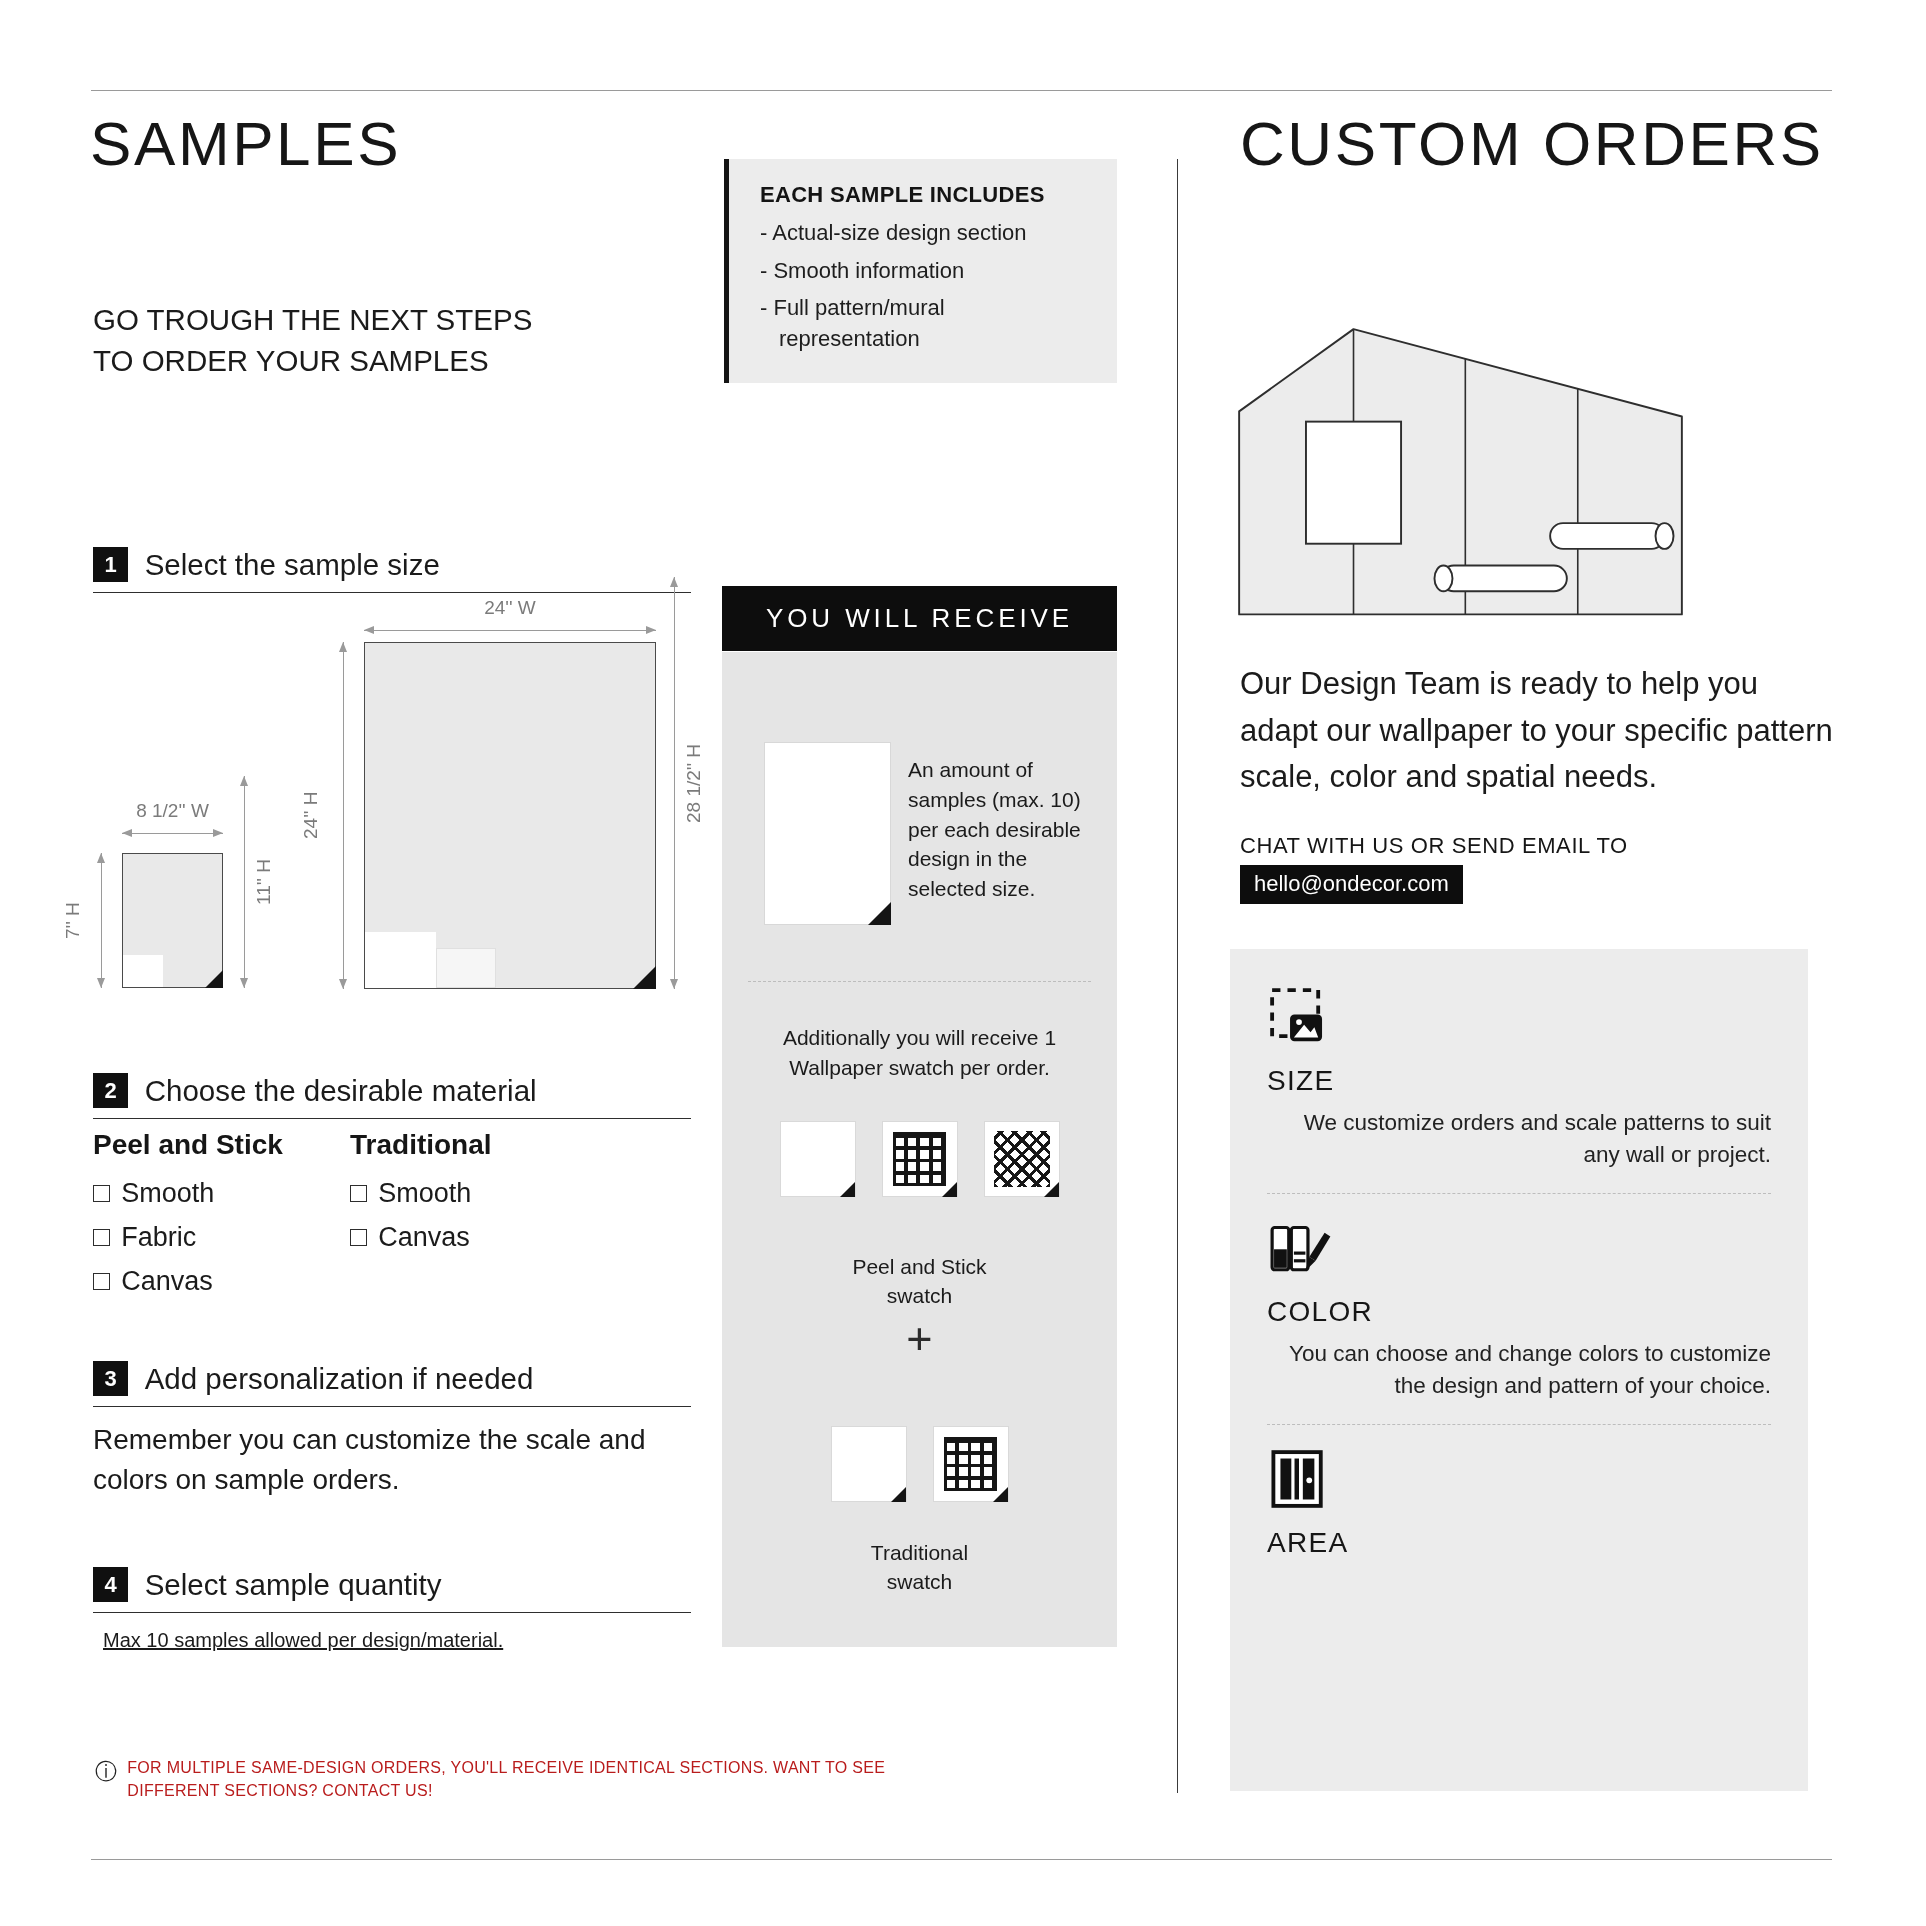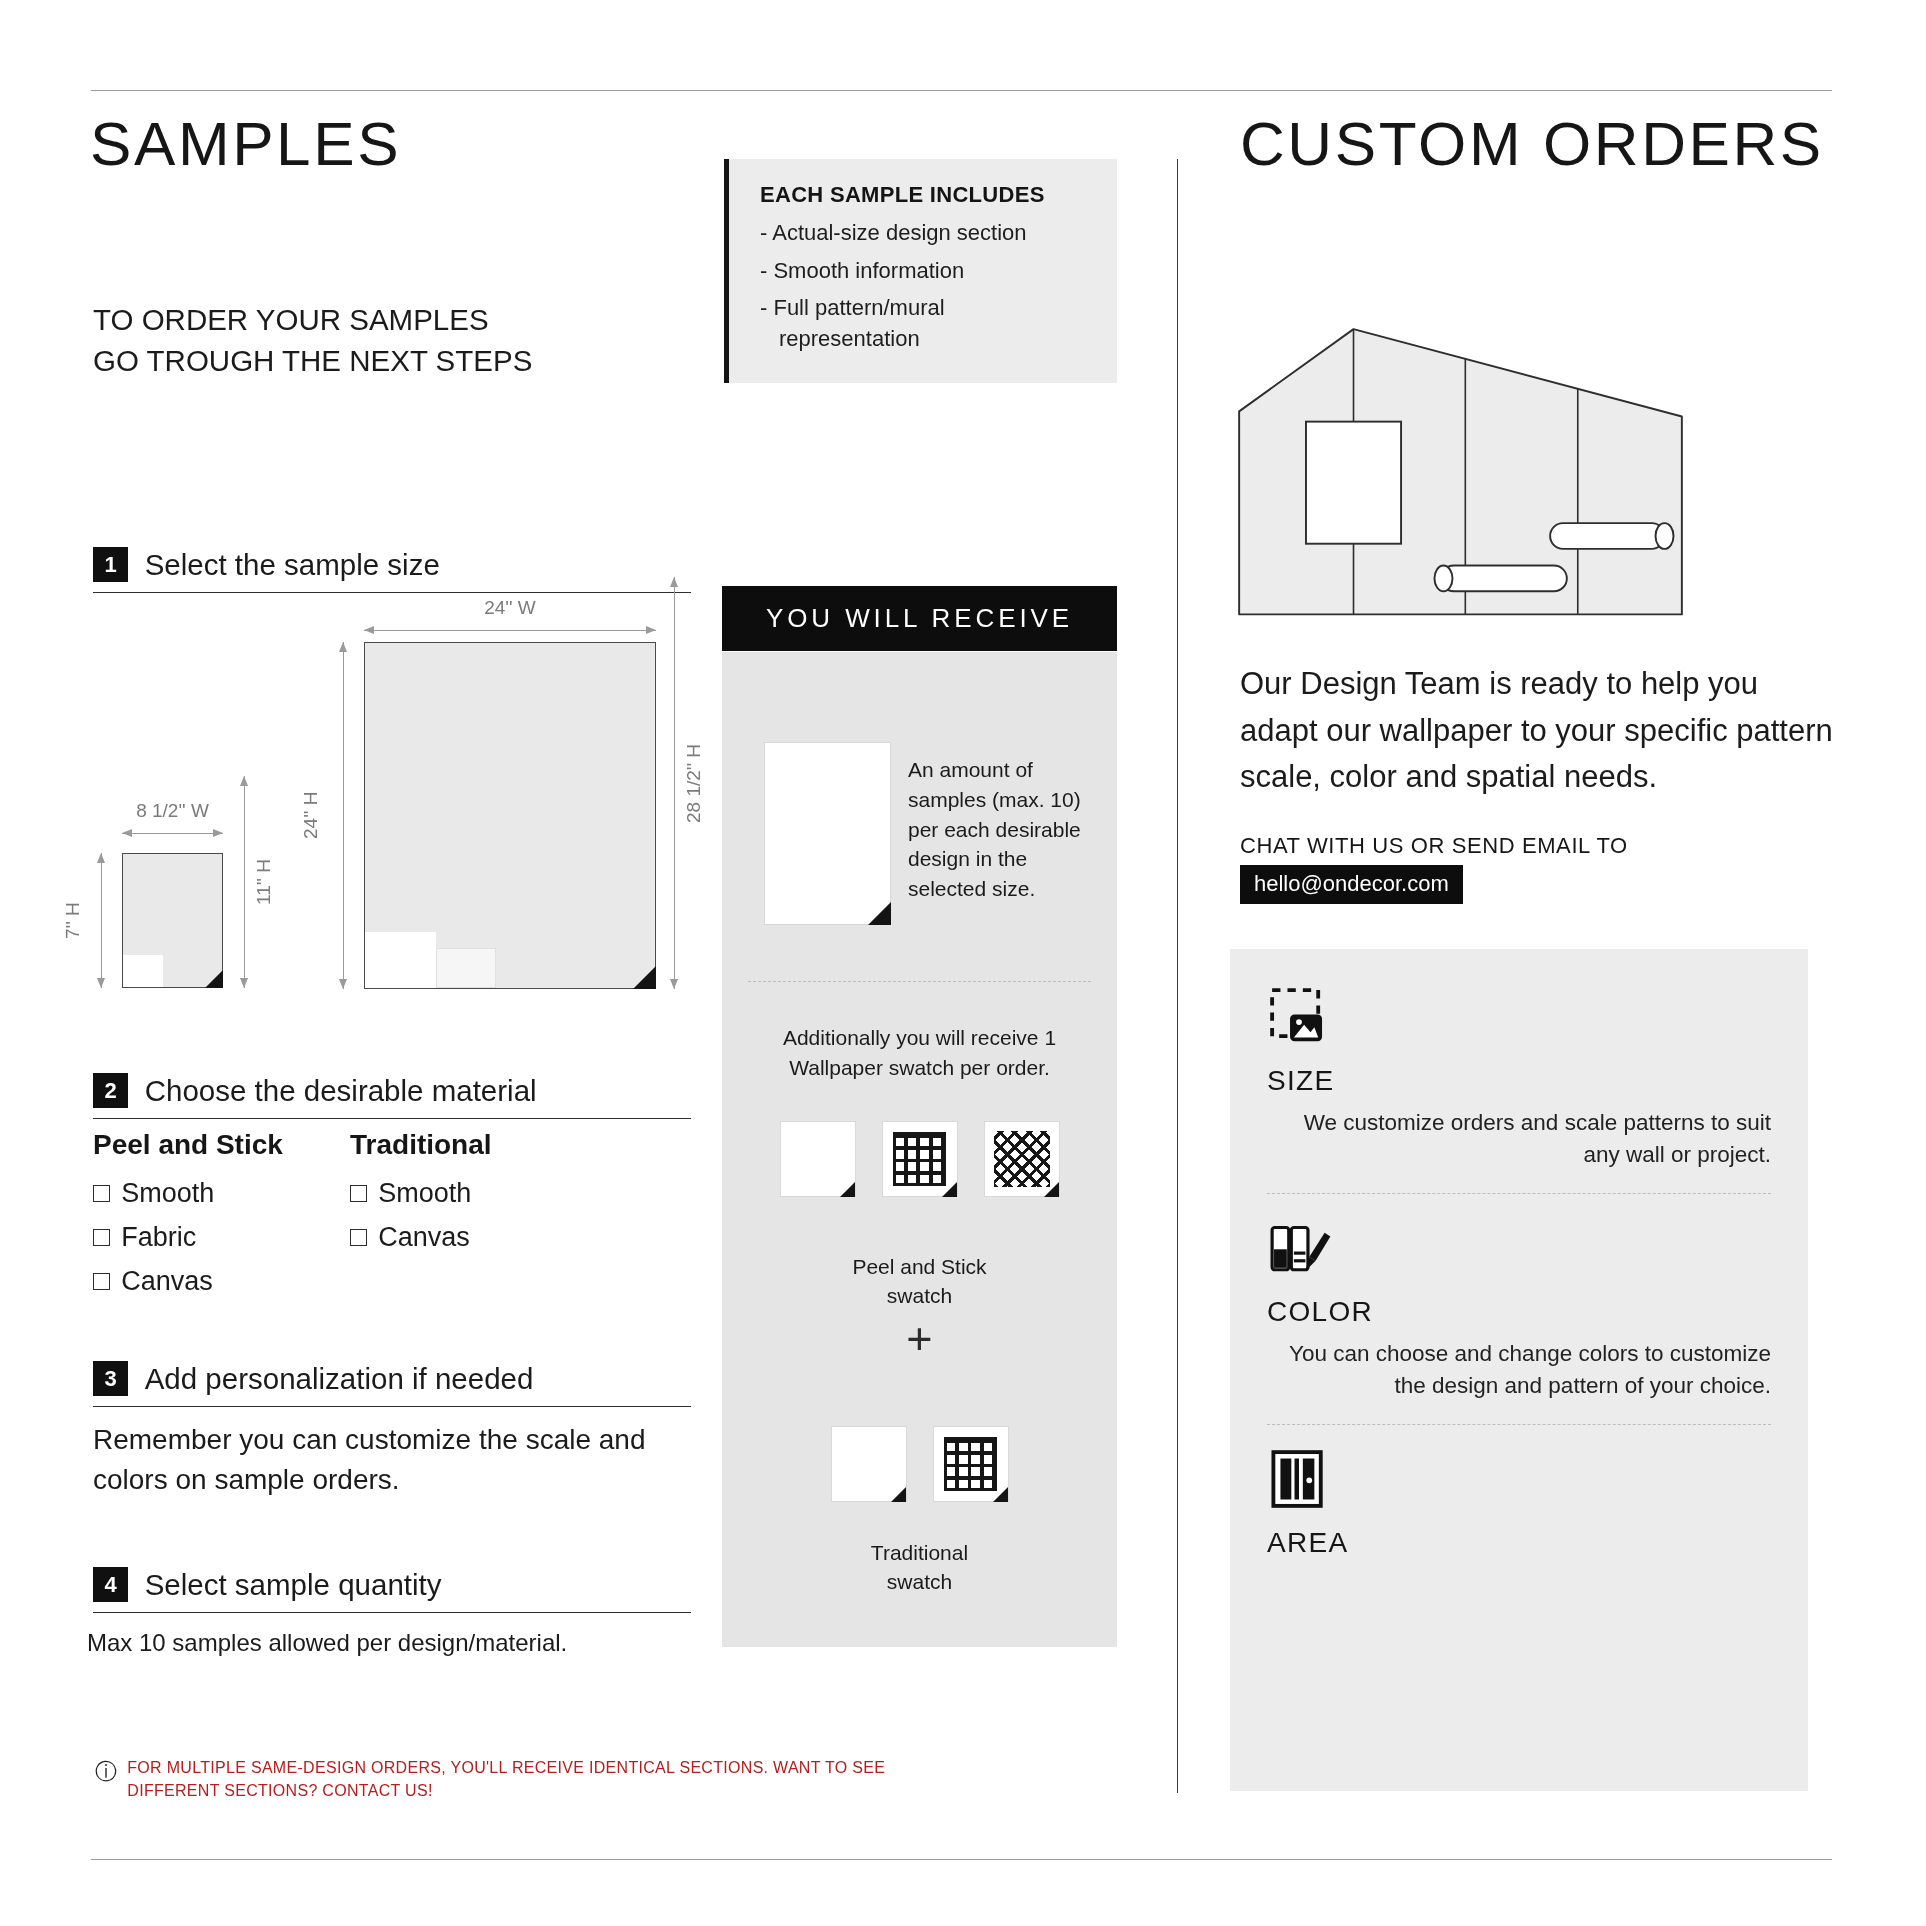--- a/index.html
+++ b/index.html
@@ -93,22 +93,22 @@
 
 <div id="page">
 
   <div class="rule" style="top:90px;"></div>
   <div class="rule" style="top:1859px;"></div>
   <div class="vdivider"></div>
 
   <div class="abs big-title" style="left:90px;top:108px;">SAMPLES</div>
 
   <div class="abs intro">
+    <div>GO TROUGH THE NEXT STEPS</div>
     <div>TO ORDER YOUR SAMPLES</div>
-    <div>GO TROUGH THE NEXT STEPS</div>
   </div>
 
   <div class="abs includes-box">
     <div class="includes-title">EACH SAMPLE INCLUDES</div>
     <div style="margin-top:9px;">
       <div class="includes-item">- Actual-size design section</div>
       <div class="includes-item">- Smooth information</div>
       <div class="includes-item">- Full pattern/mural representation</div>
     </div>
   </div>
@@ -177,21 +177,21 @@
   <div class="step" style="top:1361px;">
     <div class="step-num">3</div>
     <div class="step-label">Add personalization if needed</div>
   </div>
   <div class="abs body-text" style="left:93px;top:1420px;width:591px;">Remember you can customize the scale and colors on sample orders.</div>
 
   <div class="step" style="top:1567px;">
     <div class="step-num">4</div>
     <div class="step-label">Select sample quantity</div>
   </div>
-  <div class="abs body-text" style="left:87px;top:1626px;width:616px;font-size:24px;">Max 10 samples allowed per design/material.</div>
+  <div class="abs body-text" style="left:103px;top:1626px;width:616px;font-size:20px;text-decoration:underline;">Max 10 samples allowed per design/material.</div>
 
   <div class="abs footnote">
     <div class="glyph">ⓘ</div>
     <div class="txt">FOR MULTIPLE SAME-DESIGN ORDERS, YOU'LL RECEIVE IDENTICAL SECTIONS. WANT TO SEE DIFFERENT SECTIONS? CONTACT US!</div>
   </div>
 
   <div class="abs receive-header">YOU WILL RECEIVE</div>
 
   <div class="abs receive-body">
     <div class="page-icon">

